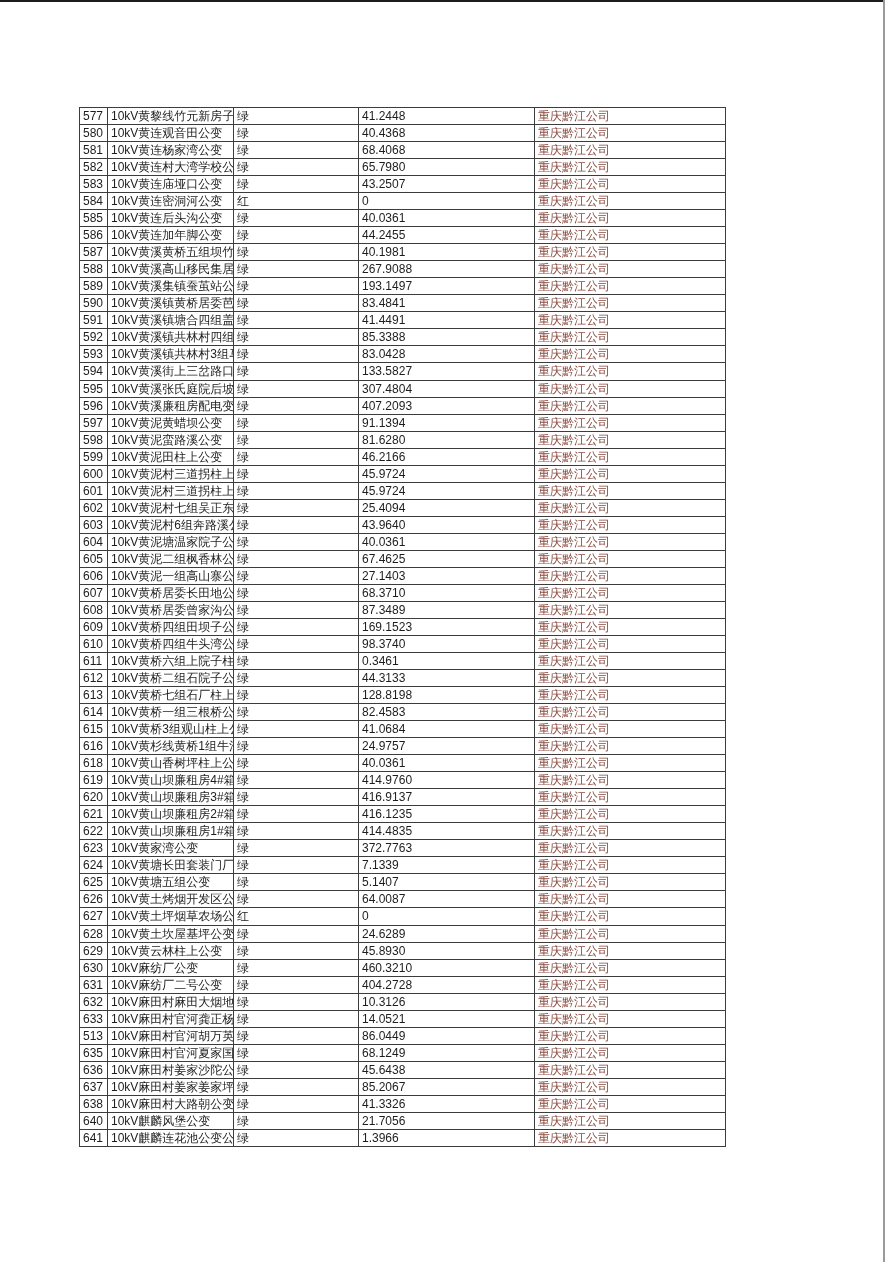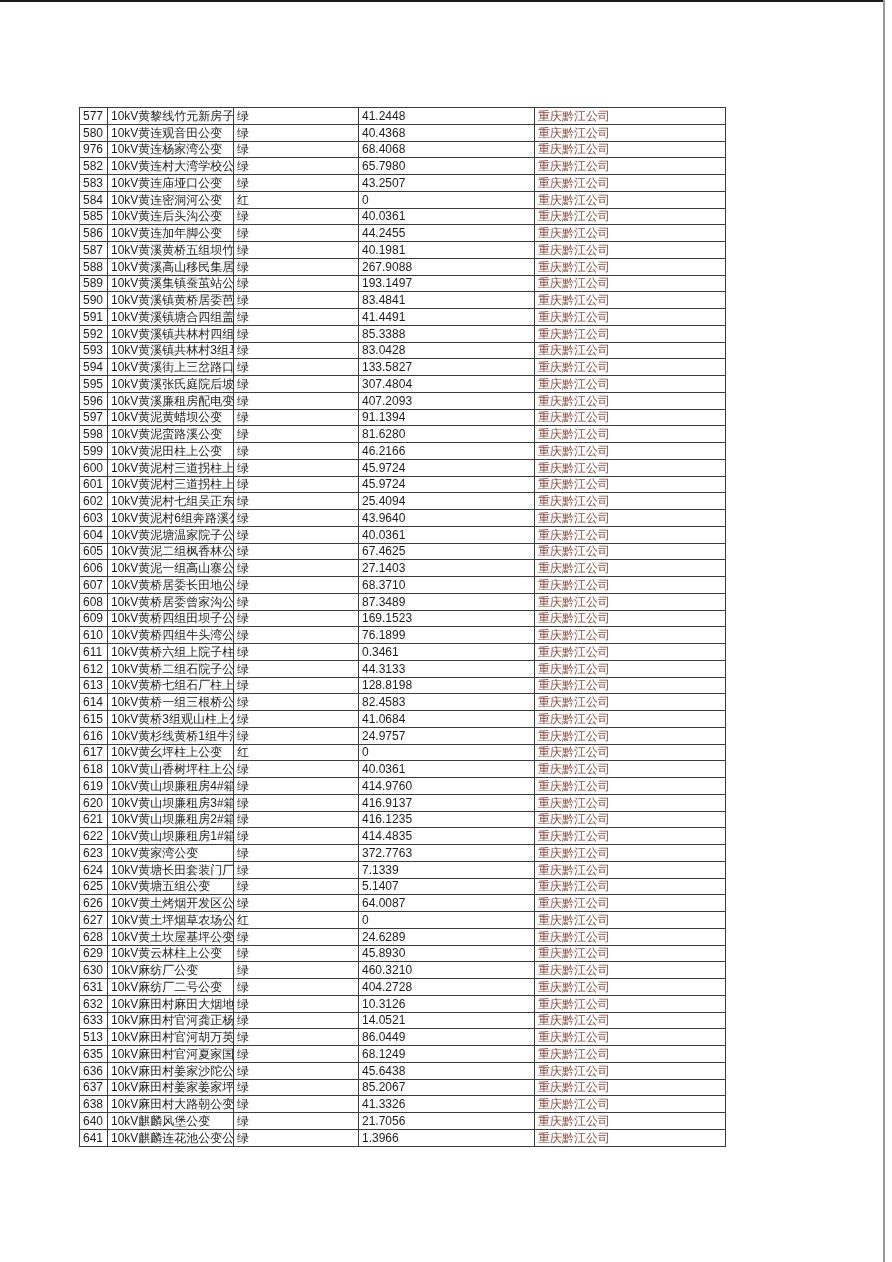--- a/index.html
+++ b/index.html
@@ -70,21 +70,21 @@
           <td class="c-company" style="color: rgb(138, 74, 63);">重庆黔江公司</td>
         </tr>
         <tr>
           <td class="c-no">580</td>
           <td class="c-name">10kV黄连观音田公变</td>
           <td class="c-status">绿</td>
           <td class="c-value">40.4368</td>
           <td class="c-company" style="color: rgb(138, 74, 63);">重庆黔江公司</td>
         </tr>
         <tr>
-          <td class="c-no">976</td>
+          <td class="c-no">581</td>
           <td class="c-name">10kV黄连杨家湾公变</td>
           <td class="c-status">绿</td>
           <td class="c-value">68.4068</td>
           <td class="c-company" style="color: rgb(138, 74, 63);">重庆黔江公司</td>
         </tr>
         <tr>
           <td class="c-no">582</td>
           <td class="c-name">10kV黄连村大湾学校公变</td>
           <td class="c-status">绿</td>
           <td class="c-value">65.7980</td>
@@ -276,21 +276,21 @@
           <td class="c-no">609</td>
           <td class="c-name">10kV黄桥四组田坝子公变</td>
           <td class="c-status">绿</td>
           <td class="c-value">169.1523</td>
           <td class="c-company" style="color: rgb(138, 74, 63);">重庆黔江公司</td>
         </tr>
         <tr>
           <td class="c-no">610</td>
           <td class="c-name">10kV黄桥四组牛头湾公变</td>
           <td class="c-status">绿</td>
-          <td class="c-value">76.1899</td>
+          <td class="c-value">98.3740</td>
           <td class="c-company" style="color: rgb(138, 74, 63);">重庆黔江公司</td>
         </tr>
         <tr>
           <td class="c-no">611</td>
           <td class="c-name">10kV黄桥六组上院子柱上</td>
           <td class="c-status">绿</td>
           <td class="c-value">0.3461</td>
           <td class="c-company" style="color: rgb(138, 74, 63);">重庆黔江公司</td>
         </tr>
         <tr>
@@ -319,27 +319,20 @@
           <td class="c-name">10kV黄桥3组观山柱上公变</td>
           <td class="c-status">绿</td>
           <td class="c-value">41.0684</td>
           <td class="c-company" style="color: rgb(138, 74, 63);">重庆黔江公司</td>
         </tr>
         <tr>
           <td class="c-no">616</td>
           <td class="c-name">10kV黄杉线黄桥1组牛池</td>
           <td class="c-status">绿</td>
           <td class="c-value">24.9757</td>
-          <td class="c-company" style="color: rgb(138, 74, 63);">重庆黔江公司</td>
-        </tr>
-        <tr>
-          <td class="c-no">617</td>
-          <td class="c-name">10kV黄幺坪柱上公变</td>
-          <td class="c-status">红</td>
-          <td class="c-value">0</td>
           <td class="c-company" style="color: rgb(138, 74, 63);">重庆黔江公司</td>
         </tr>
         <tr>
           <td class="c-no">618</td>
           <td class="c-name">10kV黄山香树坪柱上公变</td>
           <td class="c-status">绿</td>
           <td class="c-value">40.0361</td>
           <td class="c-company" style="color: rgb(138, 74, 63);">重庆黔江公司</td>
         </tr>
         <tr>

